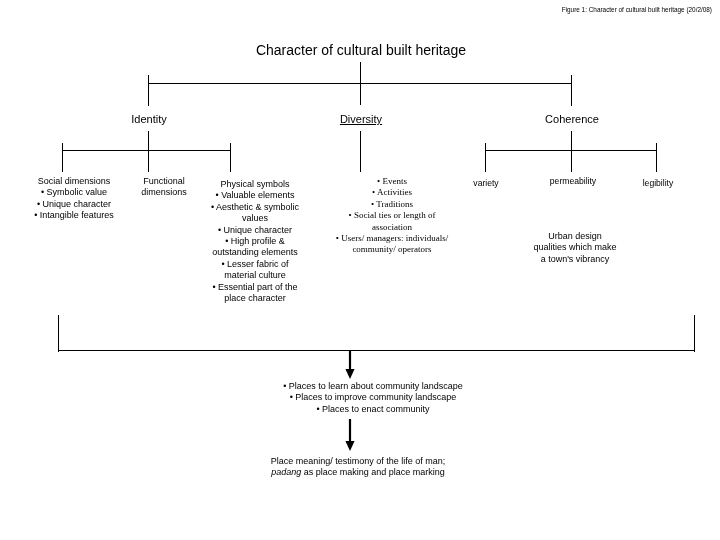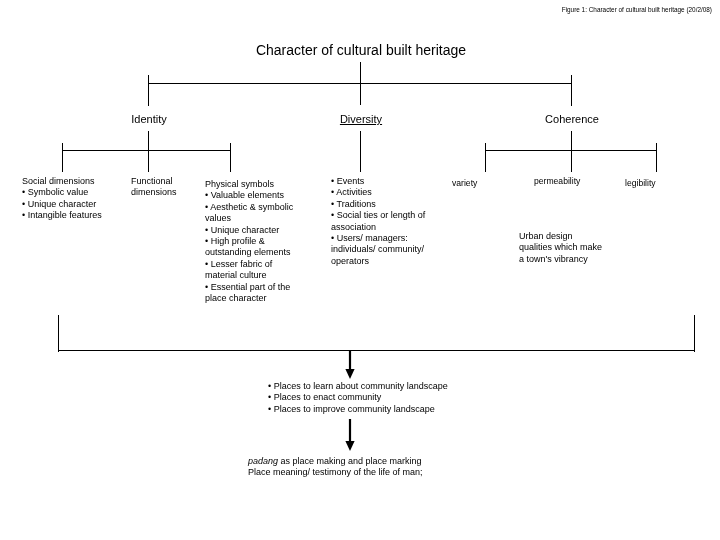--- a/index.html
+++ b/index.html
@@ -7,21 +7,21 @@
   body{
     width:720px;height:540px;
     background:#ffffff;
     font-family:"Liberation Sans", sans-serif;
     color:#000000;
     overflow:hidden;
     position:relative;
   }
   #canvas{position:absolute;left:0;top:0;width:720px;height:540px;}
   .abs{position:absolute;}
-  .txt{font-size:9.2px;line-height:11.6px;color:#000;white-space:pre-wrap;}
+  .txt{font-size:9.2px;line-height:11.6px;color:#000;white-space:pre-wrap;text-align:center;}
   .hdr{font-size:6.4px;line-height:8px;text-align:right;}
   .title{font-size:14px;line-height:13px;text-align:center;}
   .branch{font-size:11px;line-height:12px;text-align:center;}
   .leafsm{font-size:8.6px;line-height:11px;}
   .blocktxt{font-size:9.0px;line-height:11.4px;}
   .ital{font-style:italic;}
   svg{position:absolute;left:0;top:0;}
   .ln{stroke:#000000;stroke-width:1;shape-rendering:crispEdges;}
 </style>
 </head>
@@ -83,40 +83,40 @@
   <div class="abs" style="left:205px;top:179px;width:100px;">
     <div class="txt blocktxt">Physical symbols</div>
     <div class="txt blocktxt">• Valuable elements</div>
     <div class="txt blocktxt">• Aesthetic &amp; symbolic values</div>
     <div class="txt blocktxt">• Unique character</div>
     <div class="txt blocktxt">• High profile &amp; outstanding elements</div>
     <div class="txt blocktxt">• Lesser fabric of material culture</div>
     <div class="txt blocktxt">• Essential part of the place character</div>
   </div>
 
-  <div class="abs" style="left:331px;top:176px;width:122px;">
+  <div class="abs" style="left:331px;top:176px;width:122px;font-family:Liberation Serif, serif;">
     <div class="txt blocktxt">• Events</div>
     <div class="txt blocktxt">• Activities</div>
     <div class="txt blocktxt">• Traditions</div>
     <div class="txt blocktxt">• Social ties or length of association</div>
     <div class="txt blocktxt">• Users/ managers: individuals/ community/ operators</div>
   </div>
 
   <div class="abs txt leafsm" style="left:452px;top:178px;width:68px;">variety</div>
   <div class="abs txt leafsm" style="left:534px;top:176px;width:78px;">permeability</div>
   <div class="abs txt leafsm" style="left:625px;top:178px;width:66px;">legibility</div>
 
   <div class="abs txt blocktxt" style="left:519px;top:231px;width:112px;">Urban design
 qualities which make
 a town's vibrancy</div>
 
   <div class="abs" style="left:268px;top:381px;width:210px;">
     <div class="txt blocktxt">• Places to learn about community landscape</div>
+    <div class="txt blocktxt">• Places to improve community landscape</div>
     <div class="txt blocktxt">• Places to enact community</div>
-    <div class="txt blocktxt">• Places to improve community landscape</div>
   </div>
 
   <div class="abs" style="left:248px;top:456px;width:220px;">
+    <div class="txt blocktxt">Place meaning/ testimony of the life of man;</div>
     <div class="txt blocktxt"><span class="ital">padang</span><span> as place making and place marking</span></div>
-    <div class="txt blocktxt">Place meaning/ testimony of the life of man;</div>
   </div>
 
 </div>
 
 </body></html>

